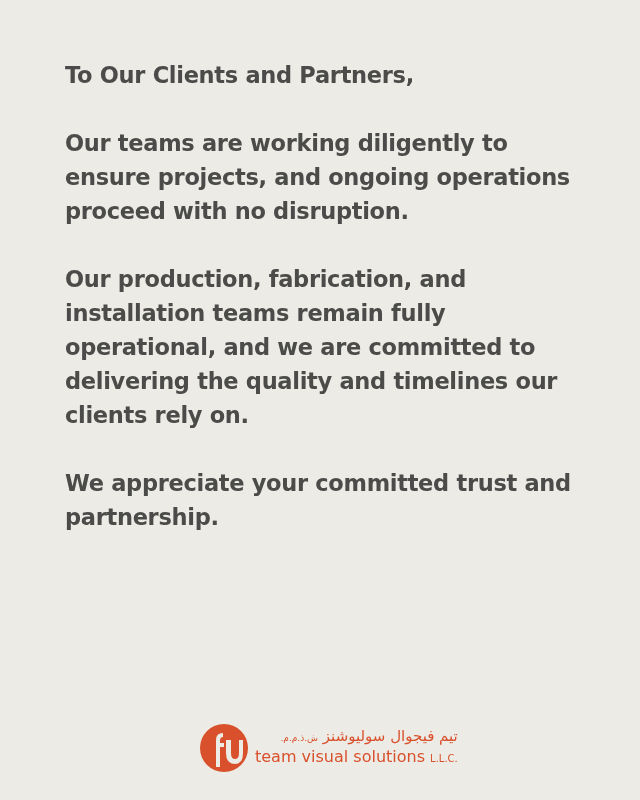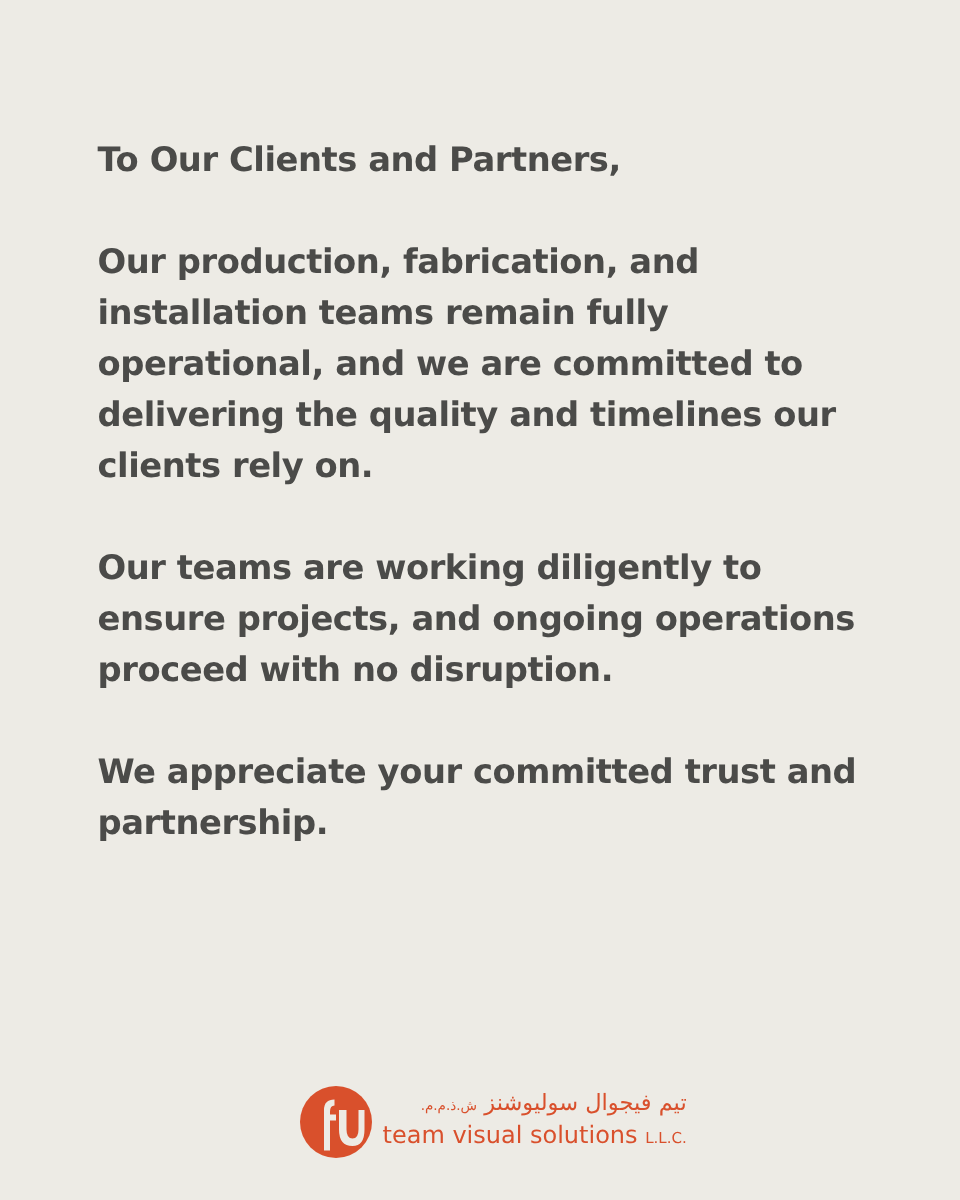--- a/index.html
+++ b/index.html
@@ -1,33 +1,33 @@
 <!DOCTYPE html>
 <html><head>
 <meta charset="utf-8">
 <style>
   html, body { margin:0; padding:0; }
   body { width:640px; height:800px; background:#edebe5; position:relative; overflow:hidden; font-family:"DejaVu Sans", sans-serif; }
-  .letter { position:absolute; left:65px; top:58px; width:530px; color:#4b4b49; font-weight:bold; font-size:22.5px; line-height:34px; letter-spacing:-0.3px;margin-top:32px; }
+  .letter { position:absolute; left:65px; top:58px; width:530px; color:#4b4b49; font-weight:bold; font-size:22.5px; line-height:34px; letter-spacing:-0.3px; }
   .letter p { margin:0 0 34px 0; }
   .logo { position:absolute; left:199px; top:723px; display:flex; align-items:center; }
   .logo-mark { width:50px; height:50px; }
   .logo-text { margin-left:6px; color:#d9502c; font-family:"DejaVu Sans", sans-serif; }
   .arabic { font-size:15px; line-height:18px; text-align:right; direction:rtl; }
   .arabic .small { font-size:9px; }
   .latin { font-size:16px; line-height:20px; white-space:nowrap; }
   .latin .llc { font-size:10px; }
 </style>
 </head>
 <body>
 
 <div class="letter">
   <p>To Our Clients and Partners,</p>
+  <p>Our teams are working diligently to ensure projects, and ongoing operations proceed with no disruption.</p>
   <p>Our production, fabrication, and installation teams remain fully operational, and we are committed to delivering the quality and timelines our clients rely on.</p>
-  <p>Our teams are working diligently to ensure projects, and ongoing operations proceed with no disruption.</p>
   <p>We appreciate your committed trust and partnership.</p>
 </div>
 
 <div class="logo">
   <svg class="logo-mark" viewBox="0 0 50 50">
     <circle cx="25" cy="25" r="24" fill="#d9502c"></circle>
     <path d="M17 44 V17 Q17 10 24 10 L24 14 Q21 14 21 18 V20 H25 V24 H21 V44 Z" fill="#edebe5"></path>
     <path d="M27 17 H32 V30 Q32 36 36 36 Q40 36 40 30 V17 H44 V30 Q44 41 36 41 Q27 41 27 30 Z" fill="#edebe5"></path>
   </svg>
   <div class="logo-text">

